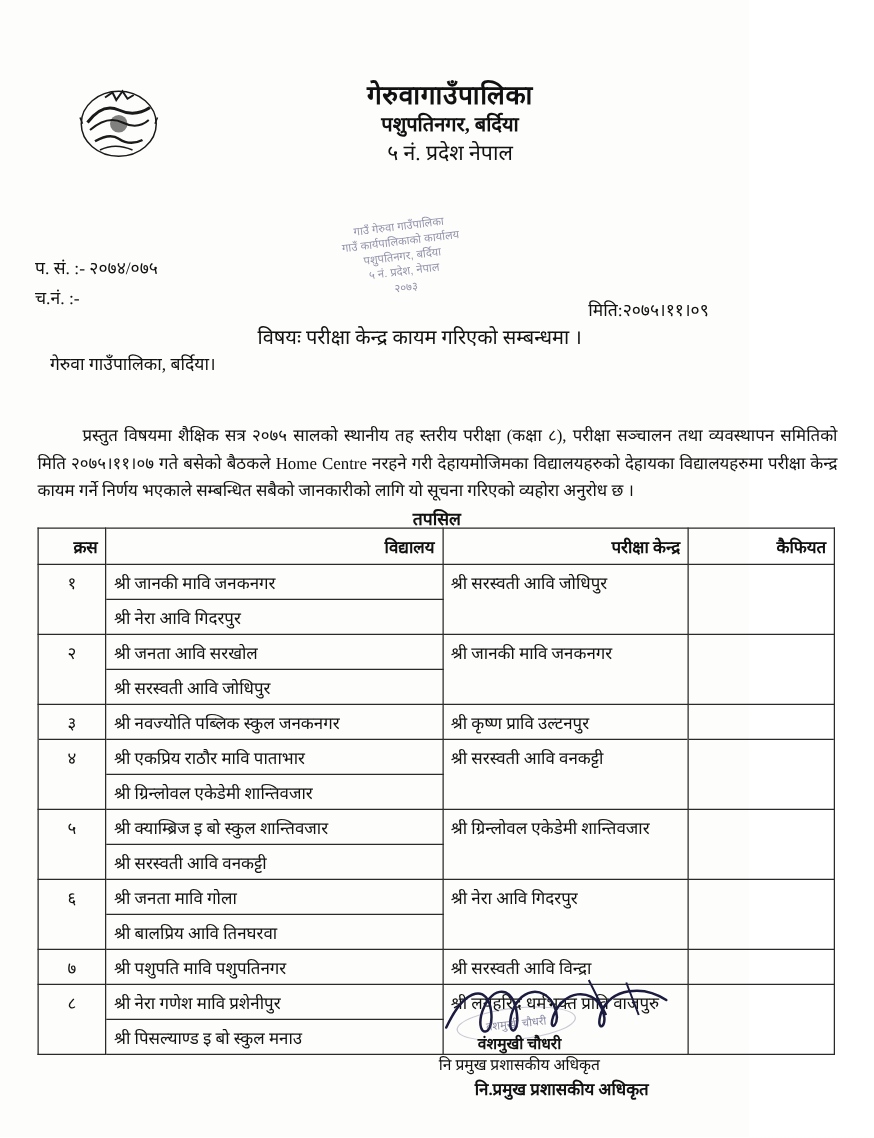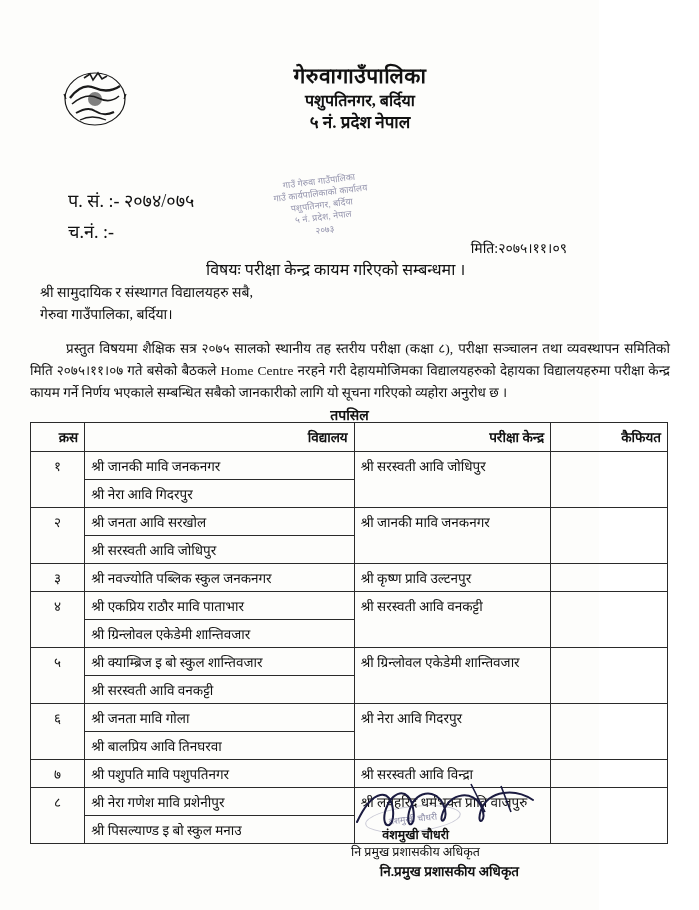--- a/index.html
+++ b/index.html
@@ -49,21 +49,21 @@
     font-size: 19px;
     font-weight: bold;
     letter-spacing: 0.3px;
   }
   .org-line3 {
     font-size: 16px;
     font-weight: bold;
   }
   .org-line4 {
     font-size: 17px;
-    font-weight: bold;
+    font-weight: normal;
   }
 
   
   .stamp {
     position: absolute;
     left: 268px;
     top: 175px;
     width: 108px;
     height: 62px;
     transform: rotate(-7deg);
@@ -73,24 +73,23 @@
     font-size: 9px;
     line-height: 1.35;
     font-family: "Liberation Sans", sans-serif;
   }
   .stamp .s1, .stamp .s2, .stamp .s3, .stamp .s4 { display: block; }
 
   
   .refs {
     position: absolute;
     left: 28px;
-    top: 186px;
-    font-size: 18px;
+    top: 204px;
+    font-size: 14px;
     line-height: 1.7;
-    margin-left: 40px;
   }
   .date-right {
     position: absolute;
     right: 32px;
     top: 238px;
     font-size: 14px;
   }
 
   
   .subject {
@@ -236,21 +235,20 @@
   <div class="refs">
     <div>प. सं. :- २०७४/०७५</div>
     <div>च.नं. :-</div>
   </div>
 
   <div class="date-right">मिति:२०७५।११।०९</div>
 
   <div class="subject">विषयः परीक्षा केन्द्र कायम गरिएको सम्बन्धमा ।</div>
 
   <div class="addressee">
-    <div>श्री सामुदायिक र संस्थागत विद्यालयहरु सबै,</div>
     <div>गेरुवा गाउँपालिका, बर्दिया।</div>
   </div>
 
   <div class="body-para">प्रस्तुत विषयमा शैक्षिक सत्र २०७५ सालको स्थानीय तह स्तरीय परीक्षा (कक्षा ८), परीक्षा सञ्चालन तथा व्यवस्थापन समितिको मिति २०७५।११।०७ गते बसेको बैठकले Home Centre नरहने गरी देहायमोजिमका विद्यालयहरुको देहायका विद्यालयहरुमा परीक्षा केन्द्र कायम गर्ने निर्णय भएकाले सम्बन्धित सबैको जानकारीको लागि यो सूचना गरिएको व्यहोरा अनुरोध छ ।</div>
 
   <div class="tapasil">तपसिल</div>
 
   <table class="main">
     <thead>
       <tr>

